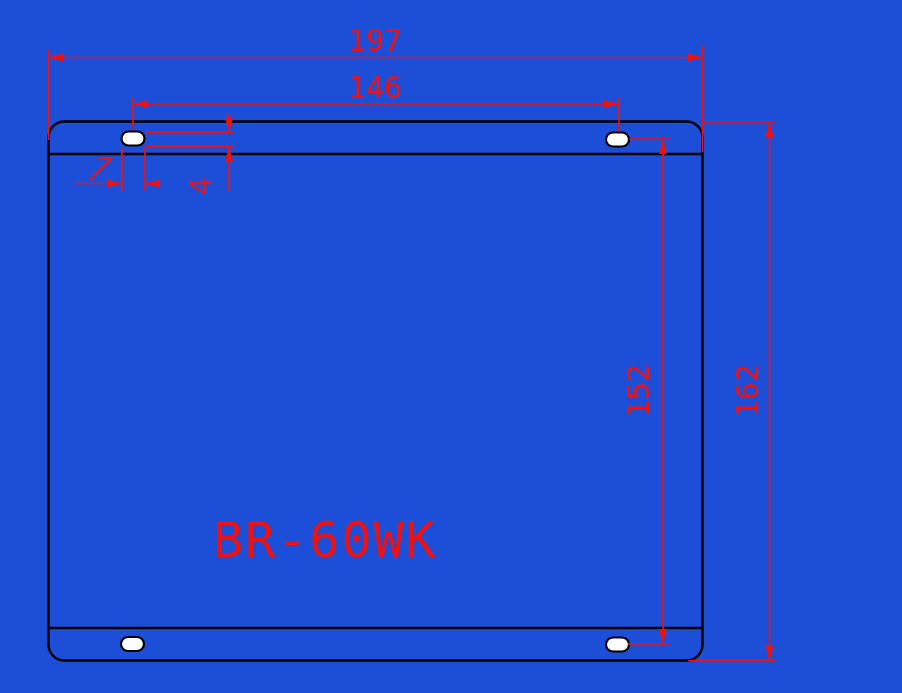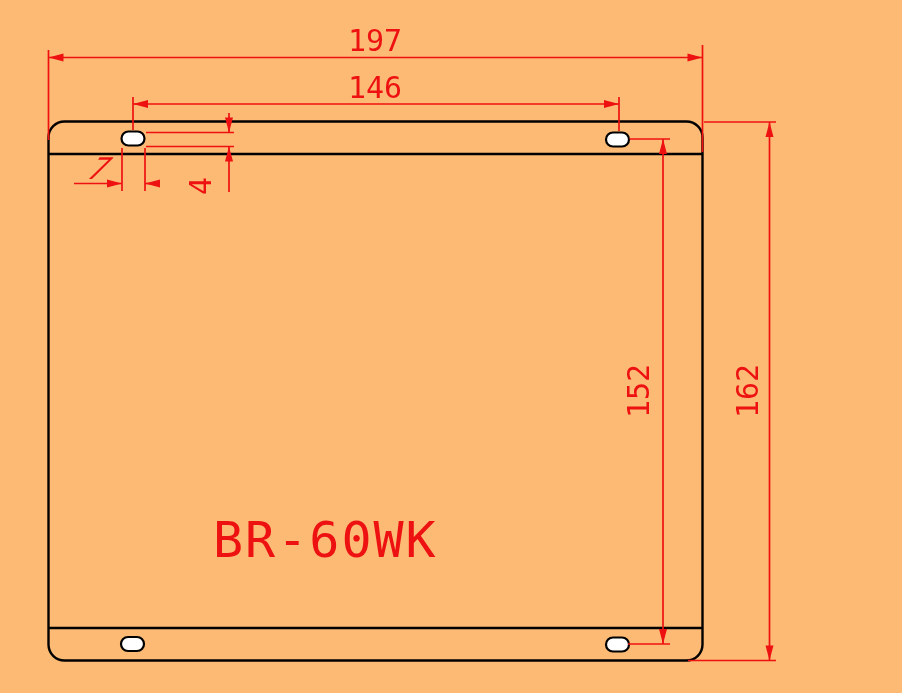--- a/index.html
+++ b/index.html
@@ -8,21 +8,21 @@
     background: #ffffff;
     width: 902px;
     height: 693px;
     overflow: hidden;
     font-family: "DejaVu Sans Mono", "Liberation Mono", monospace;
   }
   .canvas {
     position: relative;
     width: 902px;
     height: 693px;
-    background: #fdba74;
+    background: #1d4ed8;
   }
   svg { display: block; }
   .outline-stroke {
     stroke: #000000;
     stroke-width: 2.4;
     fill: none;
   }
   .slot {
     stroke: #000000;
     stroke-width: 2.2;

